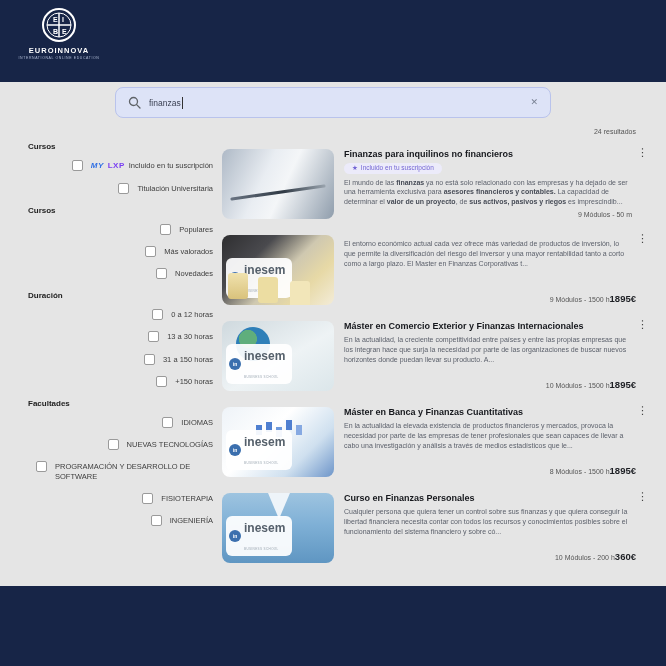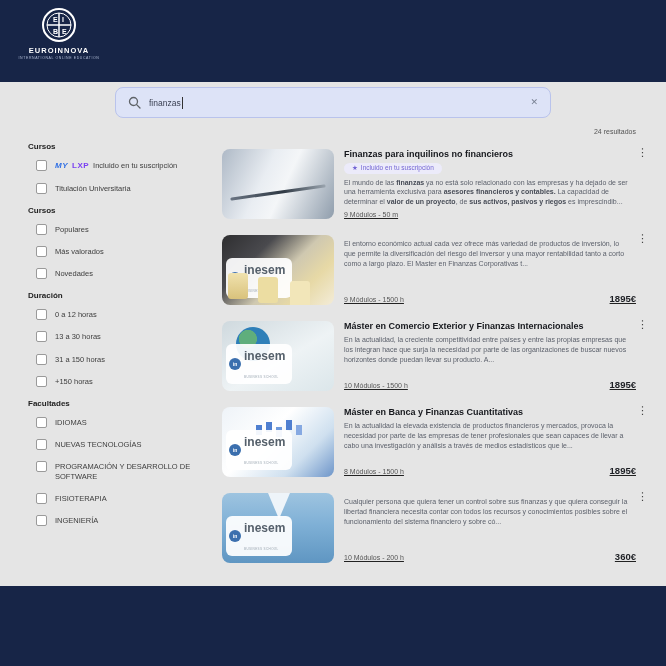--- a/index.html
+++ b/index.html
@@ -26,21 +26,21 @@
   .search-text { font-size:8.5px; color:#3c4254; margin-left:8px; }
   .caret { display:inline-block; width:1px; height:12px; background:#333; vertical-align:middle; margin-left:1px; }
   .search-clear { margin-left:auto; font-size:9px; color:#7a8294; cursor:pointer; line-height:1; }
 
   .content { display:flex; padding:10px 18px 0 28px; }
 
   
   .sidebar { width:185px; flex:0 0 185px; padding-top:14px; }
   .f-section { margin-bottom:12px; }
   .f-title { font-size:8px; font-weight:bold; color:#222; margin-bottom:9px; }
-  .f-option { display:flex; align-items:flex-start; margin:0 0 11px 8px; cursor:pointer; }
+  .f-option { display:flex; align-items:flex-start; margin:0 0 11px 8px; cursor:pointer;justify-content:flex-end; }
   .checkbox { width:11px; height:11px; border:1.5px solid #9a9a9a; border-radius:2px;
     background:#fff; flex:0 0 11px; margin-right:8px; margin-top:0; }
   .f-label { font-size:7.5px; color:#3d3d3d; line-height:1.35; padding-top:1px; }
   .lxp-logo { font-weight:bold; font-size:8px; margin-right:4px; letter-spacing:.5px; }
   .lxp-my { color:#2f6fe4; font-style:italic; }
   .lxp-lxp { color:#7a3ff2; }
 
   
   .results { flex:1; padding-left:9px; }
   .results-count { text-align:right; font-size:7px; color:#555; margin-bottom:14px; padding-right:12px; }
@@ -71,21 +71,21 @@
   .thumb-logo .tl-tag { font-size:3px; color:#9aa6b0; letter-spacing:.4px; line-height:1; margin-top:1px; }
 
   .card-body { flex:1; position:relative; padding-right:16px; display:flex; flex-direction:column; }
   .card-title { font-size:9px; font-weight:bold; color:#16181d; cursor:pointer; }
   .card-badge { align-self:flex-start; display:inline-flex; align-items:center; gap:3px;
     background:#ecebfa; border-radius:8px; padding:2px 8px; margin-top:4px; }
   .card-badge .star { color:#7466d4; font-size:6.5px; line-height:1; }
   .card-badge .badge-label { color:#7466d4; font-size:6.5px; line-height:1; }
   .card-desc { font-size:7px; color:#5a5f6a; line-height:1.4; margin-top:4px; }
   .card-desc .b { font-weight:bold; color:#474c57; }
-  .meta-row { display:flex; justify-content:space-between; align-items:baseline; margin-top:auto; padding-bottom:1px;text-decoration:underline; }
+  .meta-row { display:flex; justify-content:flex-end; align-items:baseline; margin-top:auto; padding-bottom:1px; }
   .card-meta { font-size:7px; color:#555; }
   .card-price { font-size:9.5px; font-weight:bold; color:#1d1f24; margin-right:-4px; }
   .kebab { position:absolute; right:0; top:-2px; font-size:11px; color:#444; cursor:pointer; line-height:1;
     letter-spacing:0; }
 </style>
 </head>
 <body>
 
 <div class="band header">
   <div class="logo">
@@ -310,20 +310,21 @@
       <div class="thumb-logo">
         <span class="tl-circle">in</span>
         <span>
           <span class="tl-name">inesem</span>
           <br>
           <span class="tl-tag">BUSINESS SCHOOL</span>
         </span>
       </div>
     </div>
     <div class="card-body">
+      <div class="card-title">Curso en Finanzas Personales</div>
 
       <div class="card-desc"><span>Cualquier persona que quiera tener un control sobre sus finanzas y que quiera conseguir la libertad financiera necesita contar con todos los recursos y conocimientos posibles sobre el funcionamiento del sistema financiero y sobre có...</span></div>
       <div class="meta-row">
         <span class="card-meta">10 Módulos - 200 h</span>
         <span class="card-price">360€</span>
       </div>
       <span class="kebab">⋮</span>
     </div>
   </div>
 </div>

